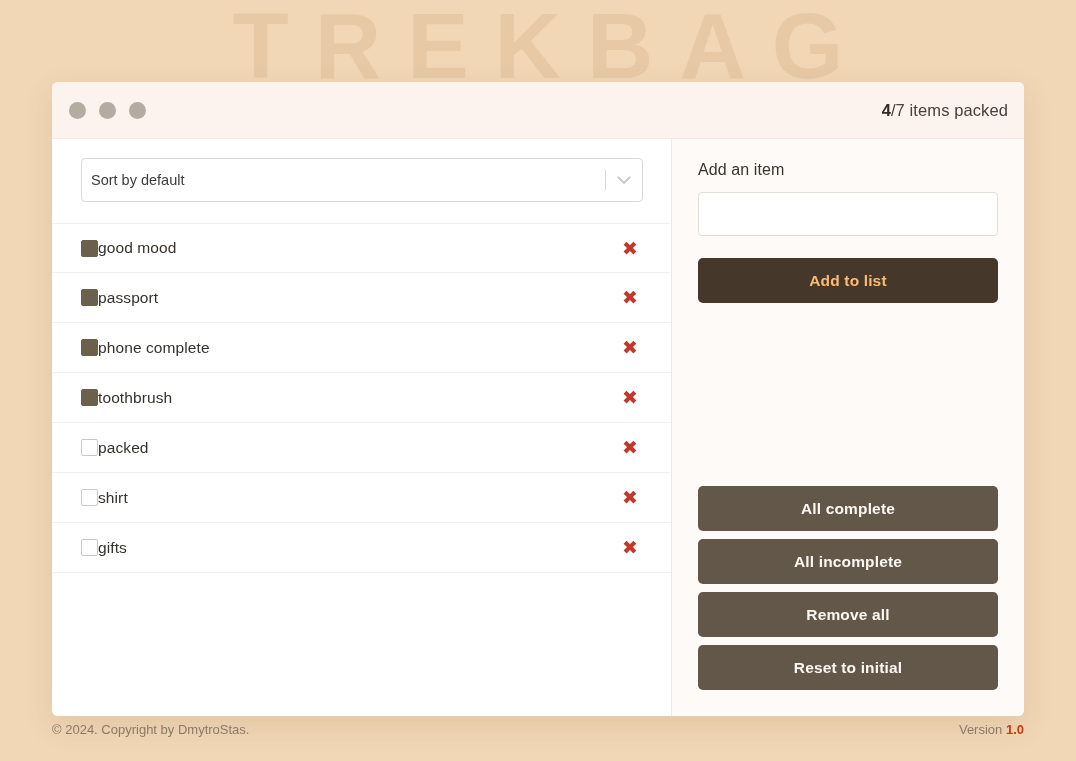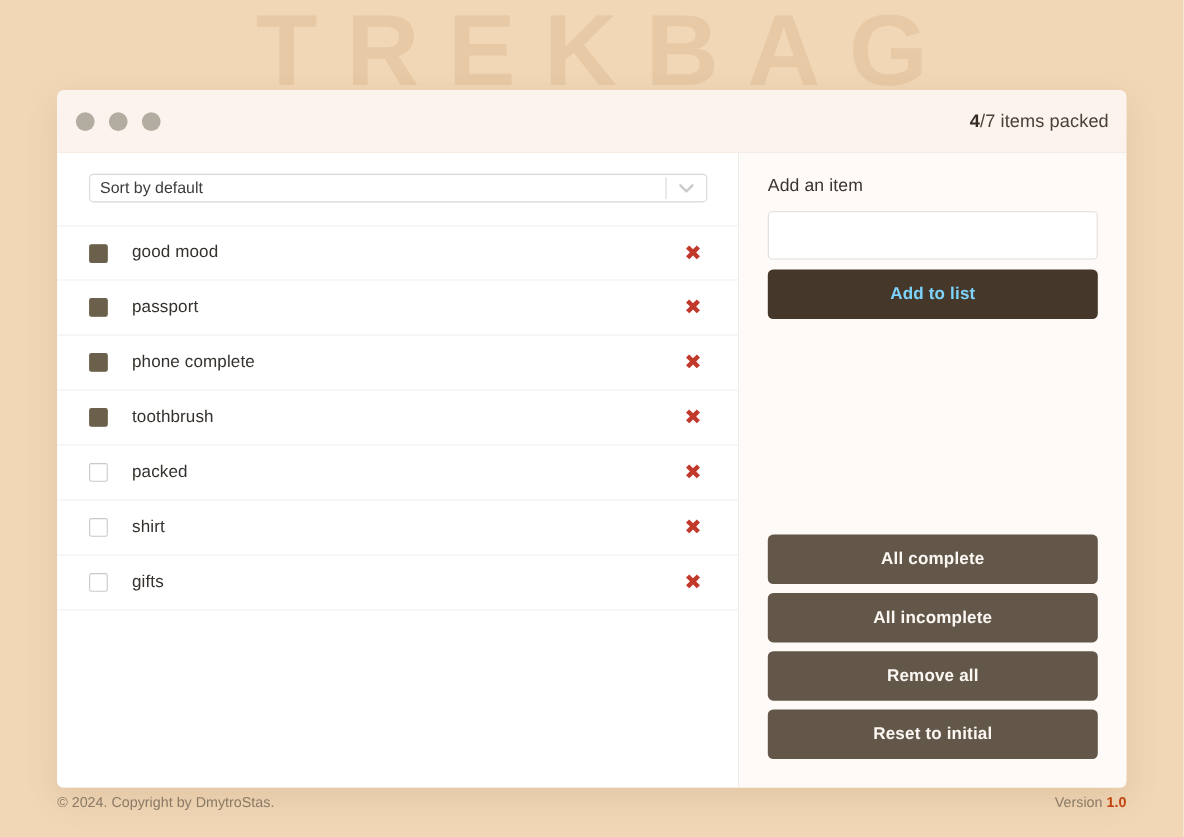--- a/index.html
+++ b/index.html
@@ -83,21 +83,21 @@
     background: #ffffff;
     border-right: 1px solid #eeeae6;
     display: flex;
     flex-direction: column;
     padding-top: 19px;
   }
 
   
   #sort-select {
     margin: 0 28px 0 29px;
-    height: 26px;
+    height: 44px;
     border: 1px solid #d8d8d8;
     border-radius: 4px;
     background: #fff;
     display: flex;
     align-items: center;
     position: relative;
   }
   #sort-select-value {
     padding-left: 9px;
     font-size: 14.5px;
@@ -141,21 +141,20 @@
     border: 1px solid #c9c9c9;
     background: #ffffff;
     flex: none;
     cursor: pointer;
   }
   .item-row.packed .item-checkbox {
     background: #6b604b;
     border-color: #6b604b;
   }
   .item-label {
-    margin-left: 22px;
     font-size: 15.5px;
     color: #35312d;
     letter-spacing: 0.1px;
   }
   .item-delete {
     margin-left: auto;
     font-size: 19px;
     line-height: 1;
     color: #c0392b;
     cursor: pointer;
@@ -188,25 +187,25 @@
     font-size: 15px;
     font-family: "Liberation Sans", sans-serif;
     padding: 0 11px;
     color: #332e28;
     outline: none;
     display: block;
   }
   #add-to-list-button {
     width: 100%;
     height: 45px;
-    margin-top: 9px;
+    margin-top: 22px;
     border: none;
     border-radius: 5px;
     background: #453729;
-    color: #7dd3fc;
+    color: #fdba74;
     font-size: 15.5px;
     font-weight: 700;
     font-family: "Liberation Sans", sans-serif;
     cursor: pointer;
     letter-spacing: 0.15px;
   }
   #sidebar-spacer { flex: 1; }
   #action-buttons { display: flex; flex-direction: column; gap: 8px; margin-top: 40px; }
   .action-button {
     width: 100%;

